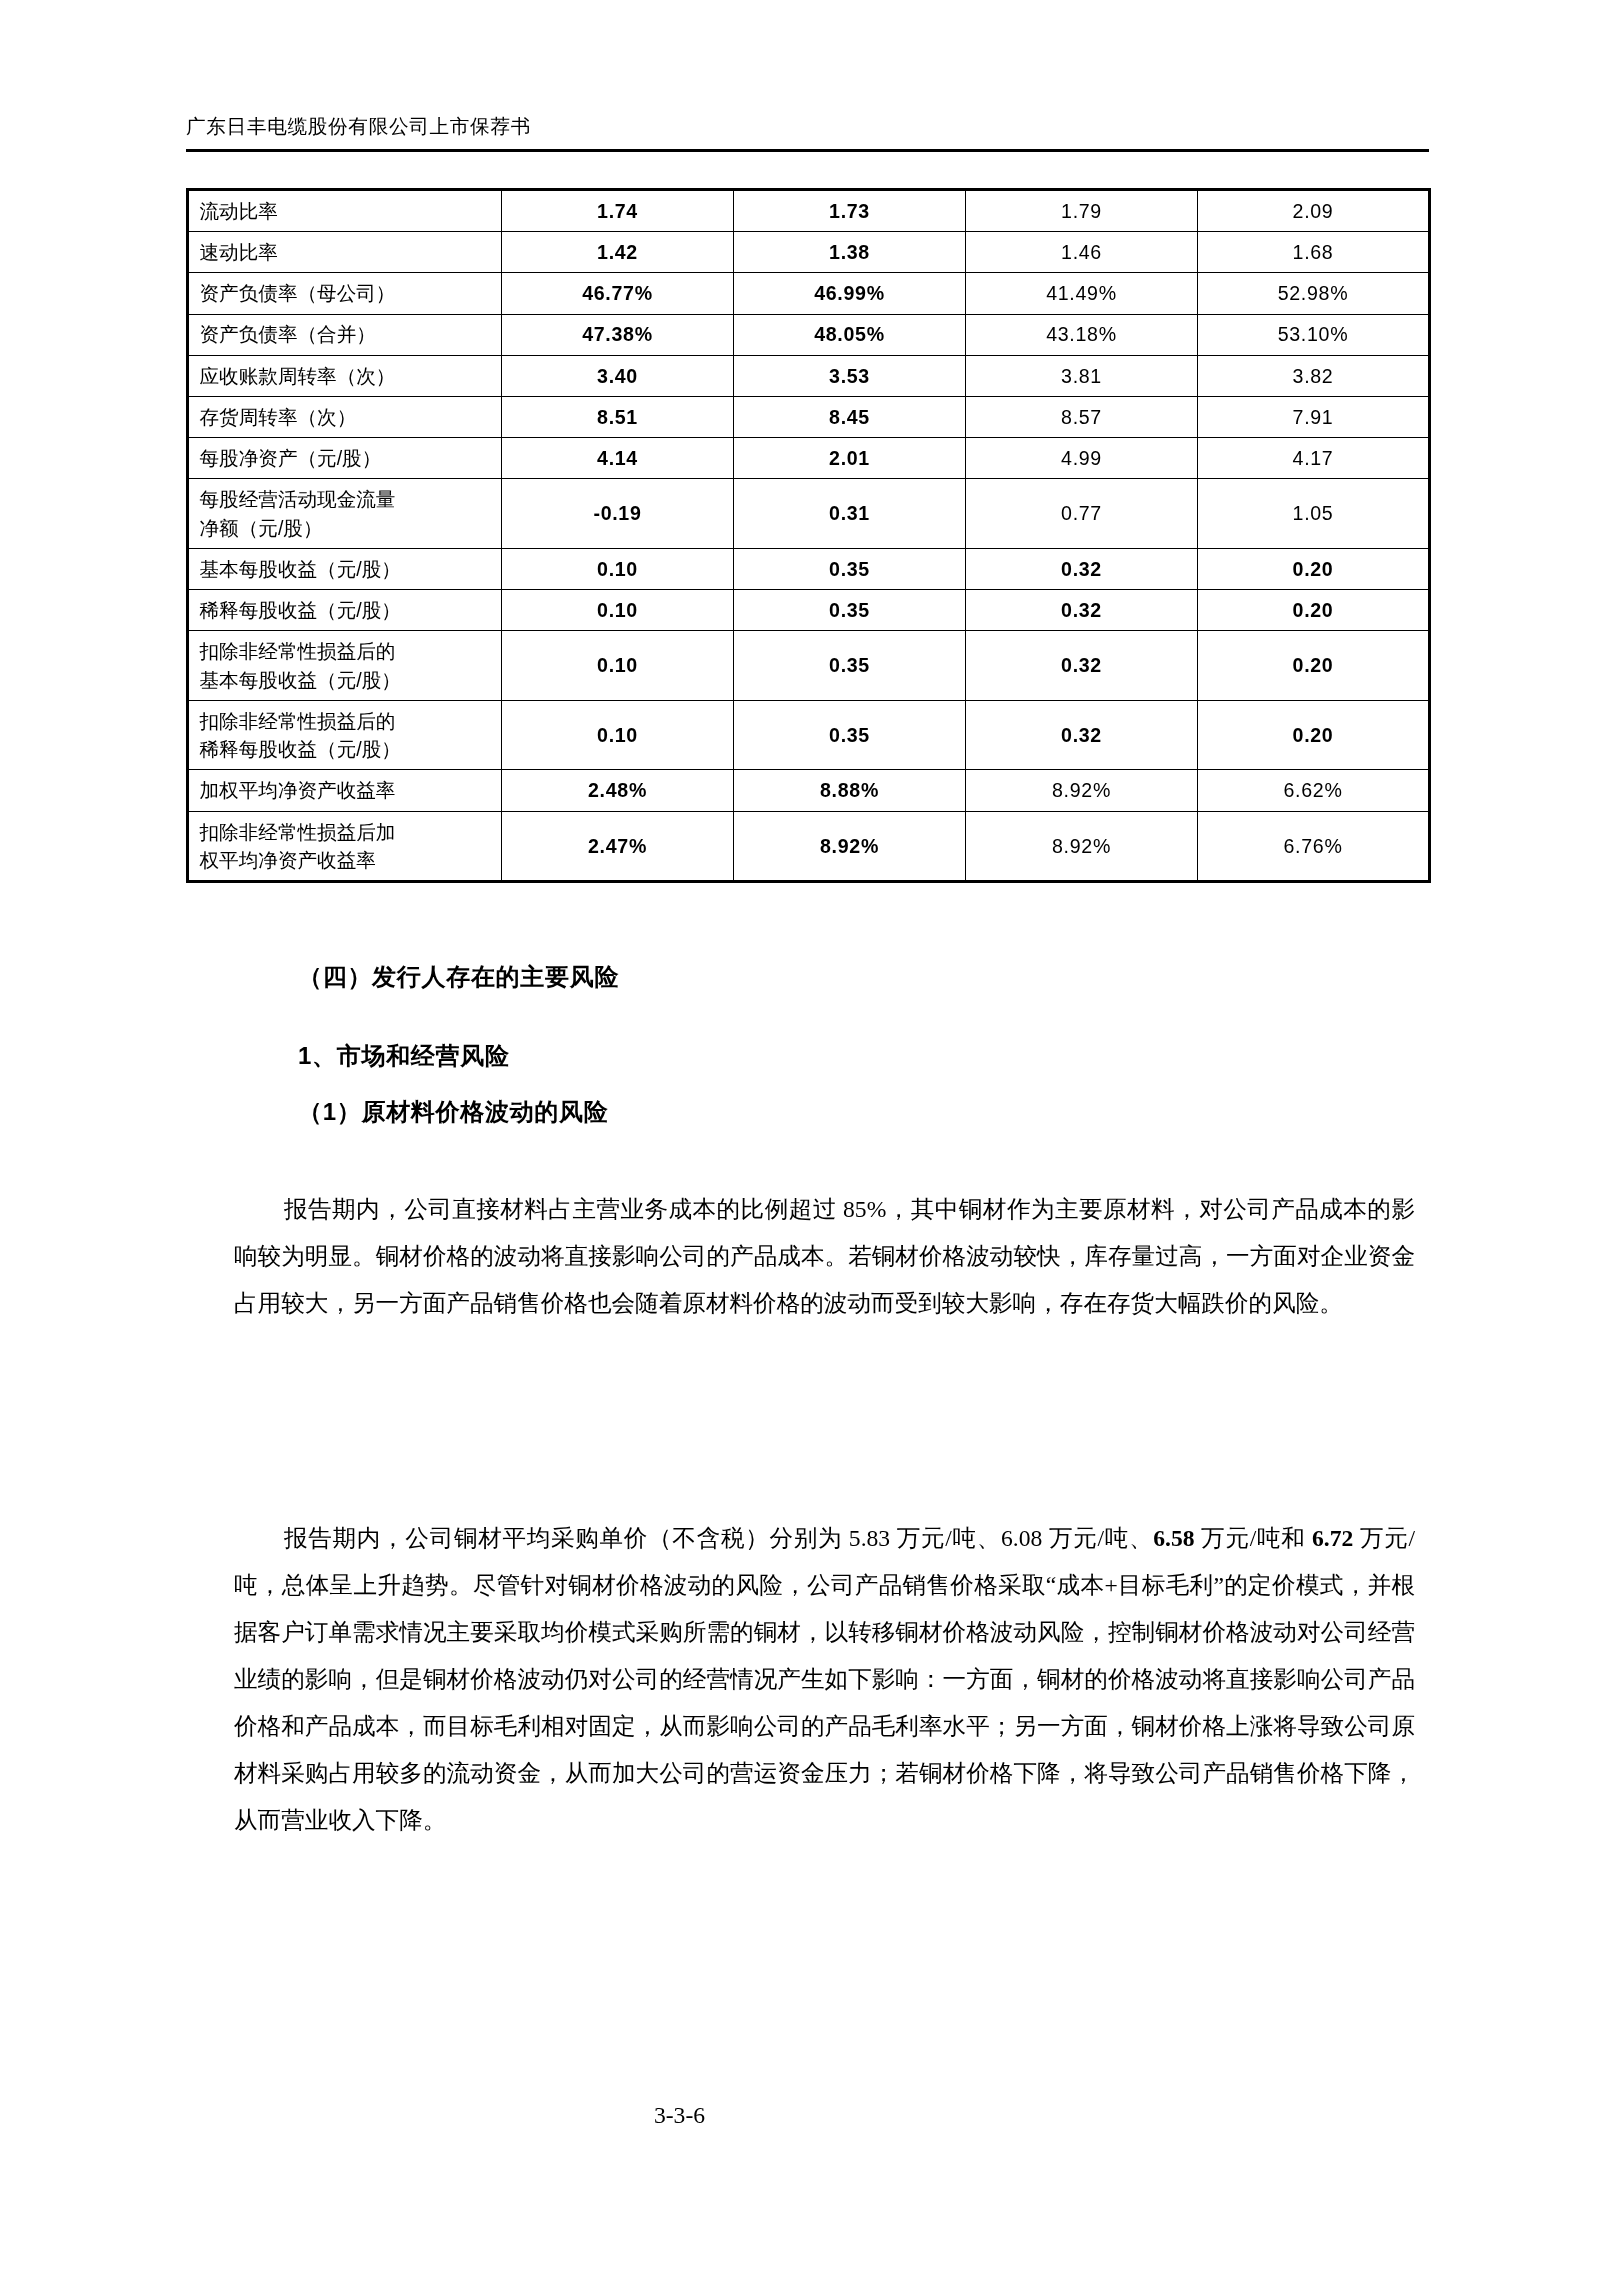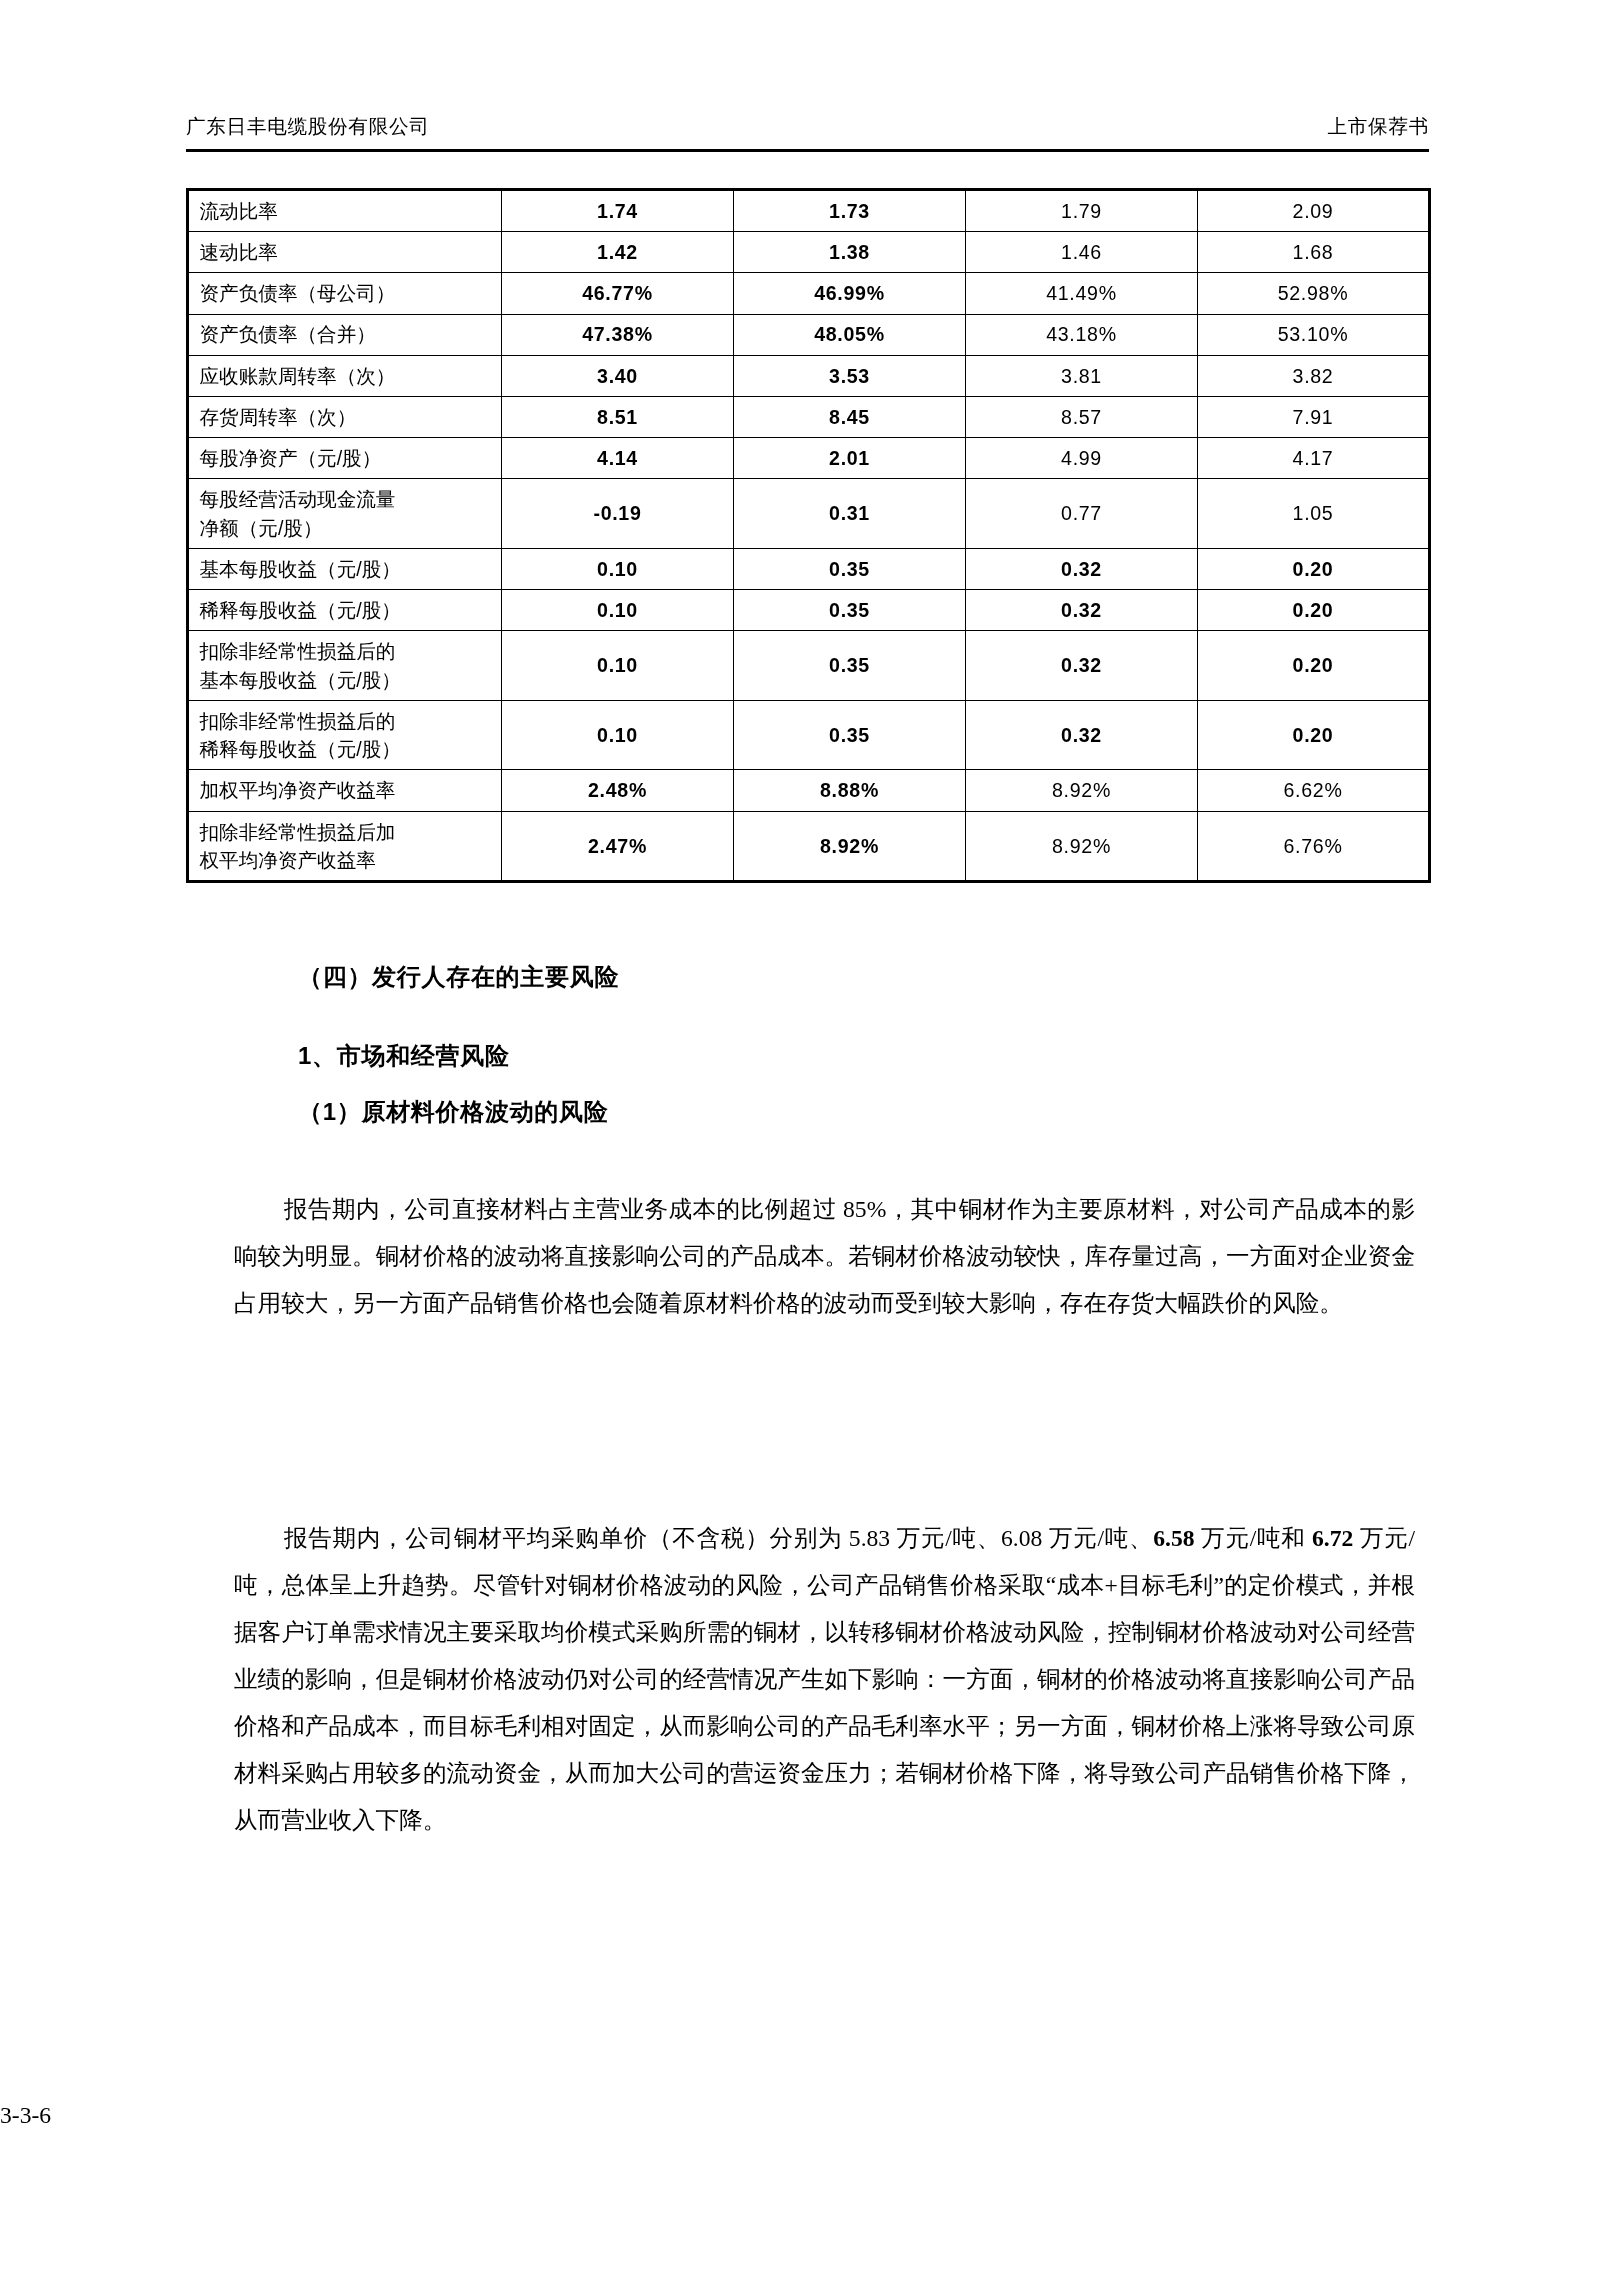--- a/index.html
+++ b/index.html
@@ -24,21 +24,21 @@
     padding: 0;
   }
 
   
   .doc-header {
     position: absolute;
     left: 186px;
     top: 115px;
     width: 1243px;
     display: flex;
-    justify-content: space-between;
+    justify-content: flex-start;
     align-items: flex-end;
     font-family: "Liberation Sans", "DejaVu Sans", sans-serif;
     font-size: 19.6px;
     letter-spacing: 0.7px;
     line-height: 1.2;
   }
   .doc-header-rule {
     position: absolute;
     left: 186px;
     top: 149px;
@@ -123,21 +123,21 @@
     text-indent: 50px;
   }
   .body-block b { font-weight: bold; }
 
   
   .doc-footer {
     position: absolute;
     left: 0;
     top: 2102px;
     width: 1359px;
-    text-align: left;
+    text-align: center;
     font-family: "Liberation Serif", "DejaVu Serif", serif;
     font-size: 23.6px;
   }
 </style>
 </head>
 <body>
 
 <div class="page">
 
   <div class="doc-header">

